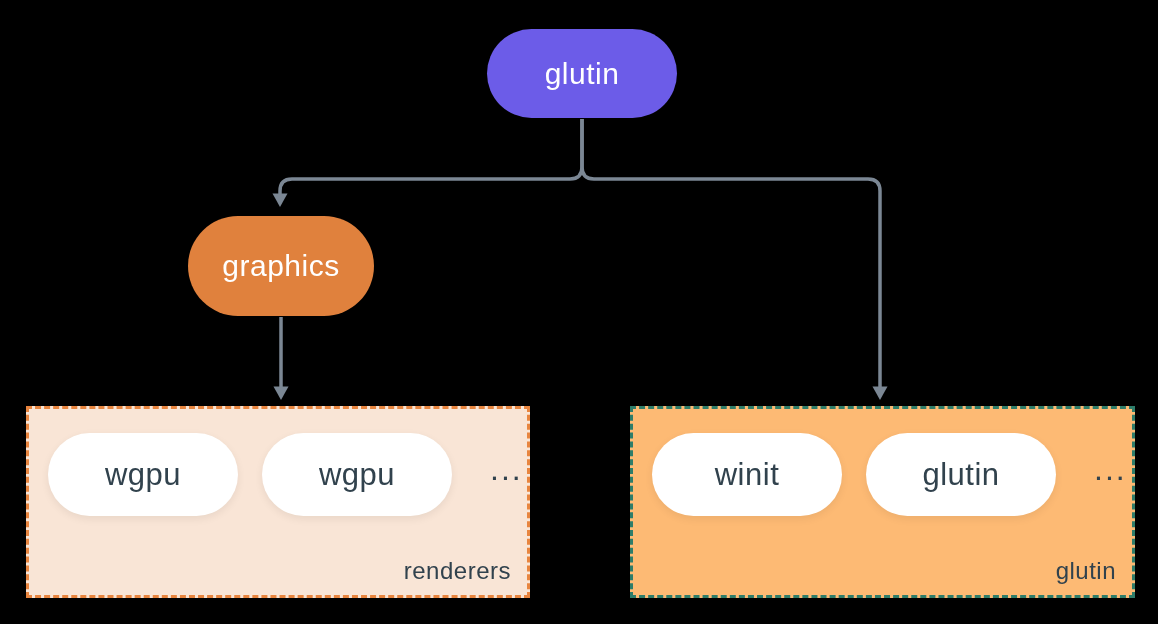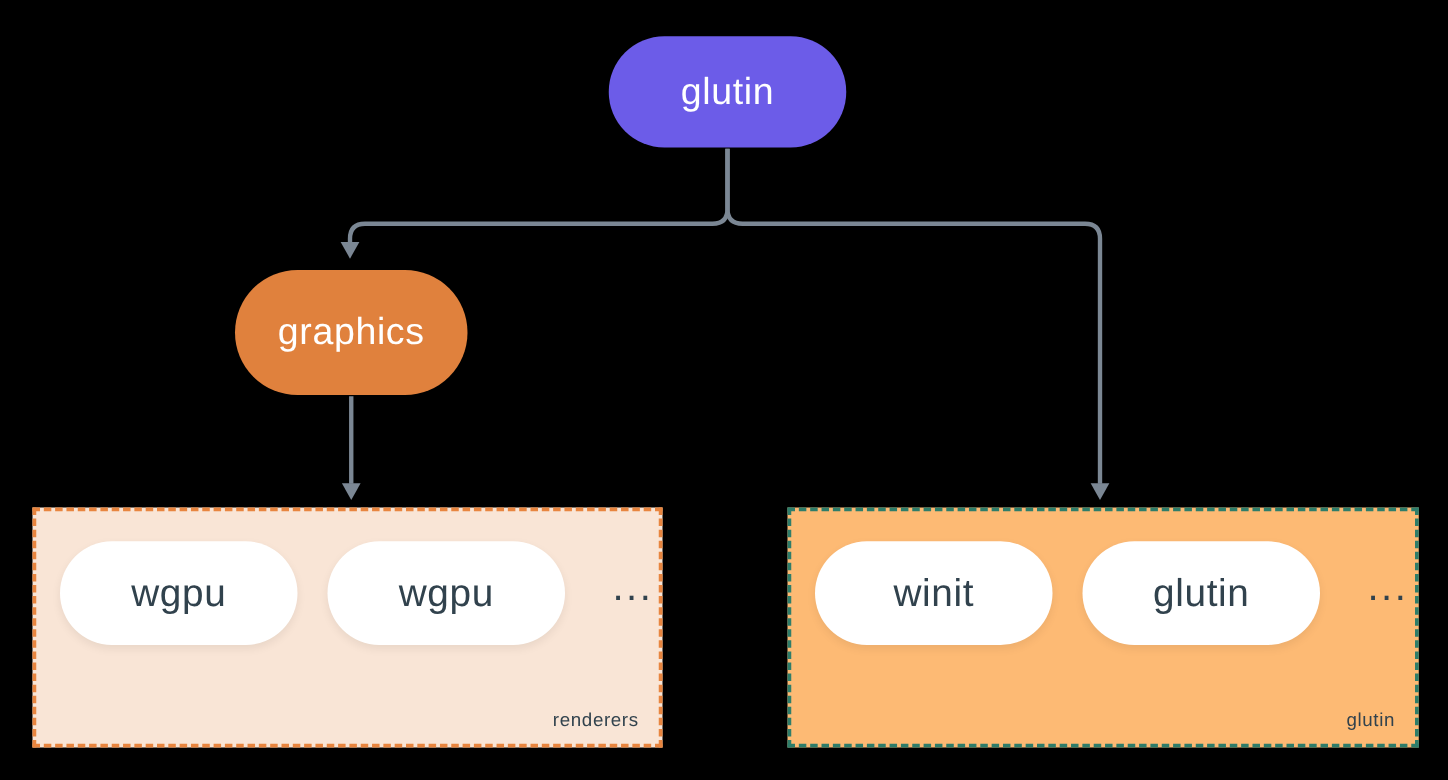--- a/index.html
+++ b/index.html
@@ -82,21 +82,21 @@
     font-size: 32px;
     letter-spacing: 2px;
     margin-left: 14px;
     padding-bottom: 10px;
   }
   .group-label {
     position: absolute;
     right: 16px;
     bottom: 10px;
     color: #31424d;
-    font-size: 15px;
+    font-size: 24px;
     letter-spacing: 0.5px;
   }
 </style>
 </head>
 <body>
 
 <div class="canvas">
 
   <svg class="connectors" viewBox="0 0 1158 624">
     <g stroke="#7b8794" stroke-width="3.5" fill="none">

